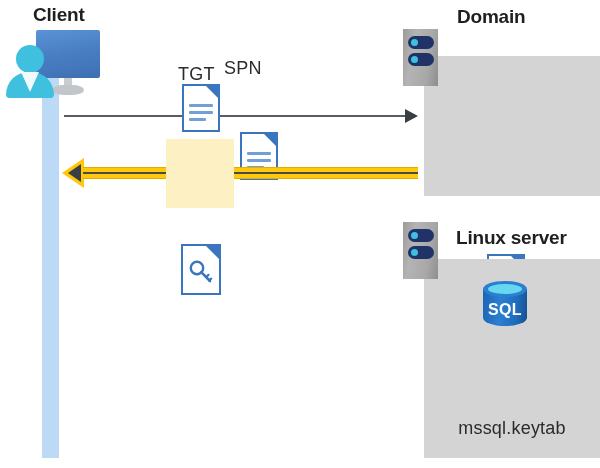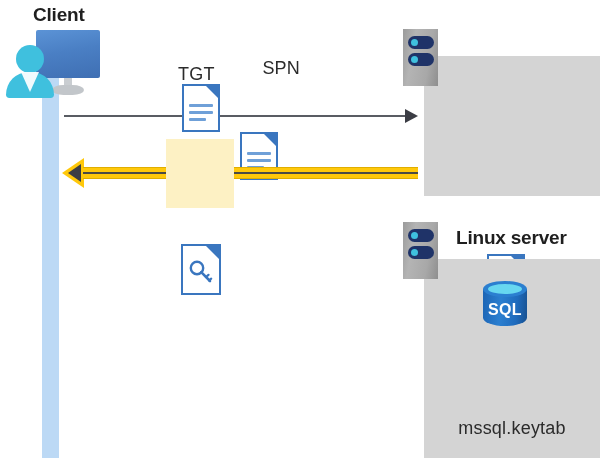--- a/index.html
+++ b/index.html
@@ -210,21 +210,21 @@
   <div class="abs doc" style="left:182px; top:84px; width:38px; height:48px;">
     <div class="doc-page"></div>
     <svg class="abs" style="left:22px; top:0px;" width="16" height="16" viewBox="0 0 16 16">
       <path d="M0 0 L16 16 L16 0 Z" fill="#3a76bf"></path>
     </svg>
     <div class="doc-line" style="left:7px; top:20px; width:24px; height:3px;"></div>
     <div class="doc-line" style="left:7px; top:27px; width:24px; height:3px;"></div>
     <div class="doc-line" style="left:7px; top:34px; width:17px; height:3px;"></div>
   </div>
 
-  <div class="abs doc-label" style="left:240px; top:58px; width:60px;text-align:right;">SPN</div>
+  <div class="abs doc-label" style="left:224px; top:58px; width:60px;">SPN</div>
   <div class="abs doc" style="left:240px; top:84px; width:38px; height:48px;">
     <div class="doc-page"></div>
     <svg class="abs" style="left:22px; top:0px;" width="16" height="16" viewBox="0 0 16 16">
       <path d="M0 0 L16 16 L16 0 Z" fill="#3a76bf"></path>
     </svg>
     <div class="doc-line" style="left:7px; top:20px; width:24px; height:3px;"></div>
     <div class="doc-line" style="left:7px; top:27px; width:24px; height:3px;"></div>
     <div class="doc-line" style="left:7px; top:34px; width:17px; height:3px;"></div>
   </div>
 
@@ -253,20 +253,21 @@
 
   <div class="abs gray-panel" style="left:424px; top:56px; width:176px; height:140px;"></div>
 
   <div class="abs rack" style="left:403px; top:29px; width:35px; height:57px;">
     <div class="abs rack-bay" style="left:5px; top:7px; width:26px; height:13px;"></div>
     <div class="abs rack-led" style="left:8px; top:10px; width:7px; height:7px;"></div>
     <div class="abs rack-bay" style="left:5px; top:24px; width:26px; height:13px;"></div>
     <div class="abs rack-led" style="left:8px; top:27px; width:7px; height:7px;"></div>
   </div>
 
+  <div class="abs title-label" style="left:457px; top:6px; width:140px;">Domain</div>
 
   <div class="abs doc" style="left:487px; top:107px; width:38px; height:48px;">
     <div class="doc-page"></div>
     <svg class="abs" style="left:22px; top:0px;" width="16" height="16" viewBox="0 0 16 16">
       <path d="M0 0 L16 16 L16 0 Z" fill="#3a76bf"></path>
     </svg>
     <div class="abs" style="left:9px; top:14px; width:22px; height:28px;">
       <div class="ribbon" style="left:5px; top:13px; height:15px; transform:rotate(9deg);"></div>
       <div class="ribbon" style="left:12px; top:13px; height:15px; transform:rotate(-9deg);"></div>
       <div class="abs seal-circle" style="left:1px; top:0px; width:20px; height:20px;"></div>

